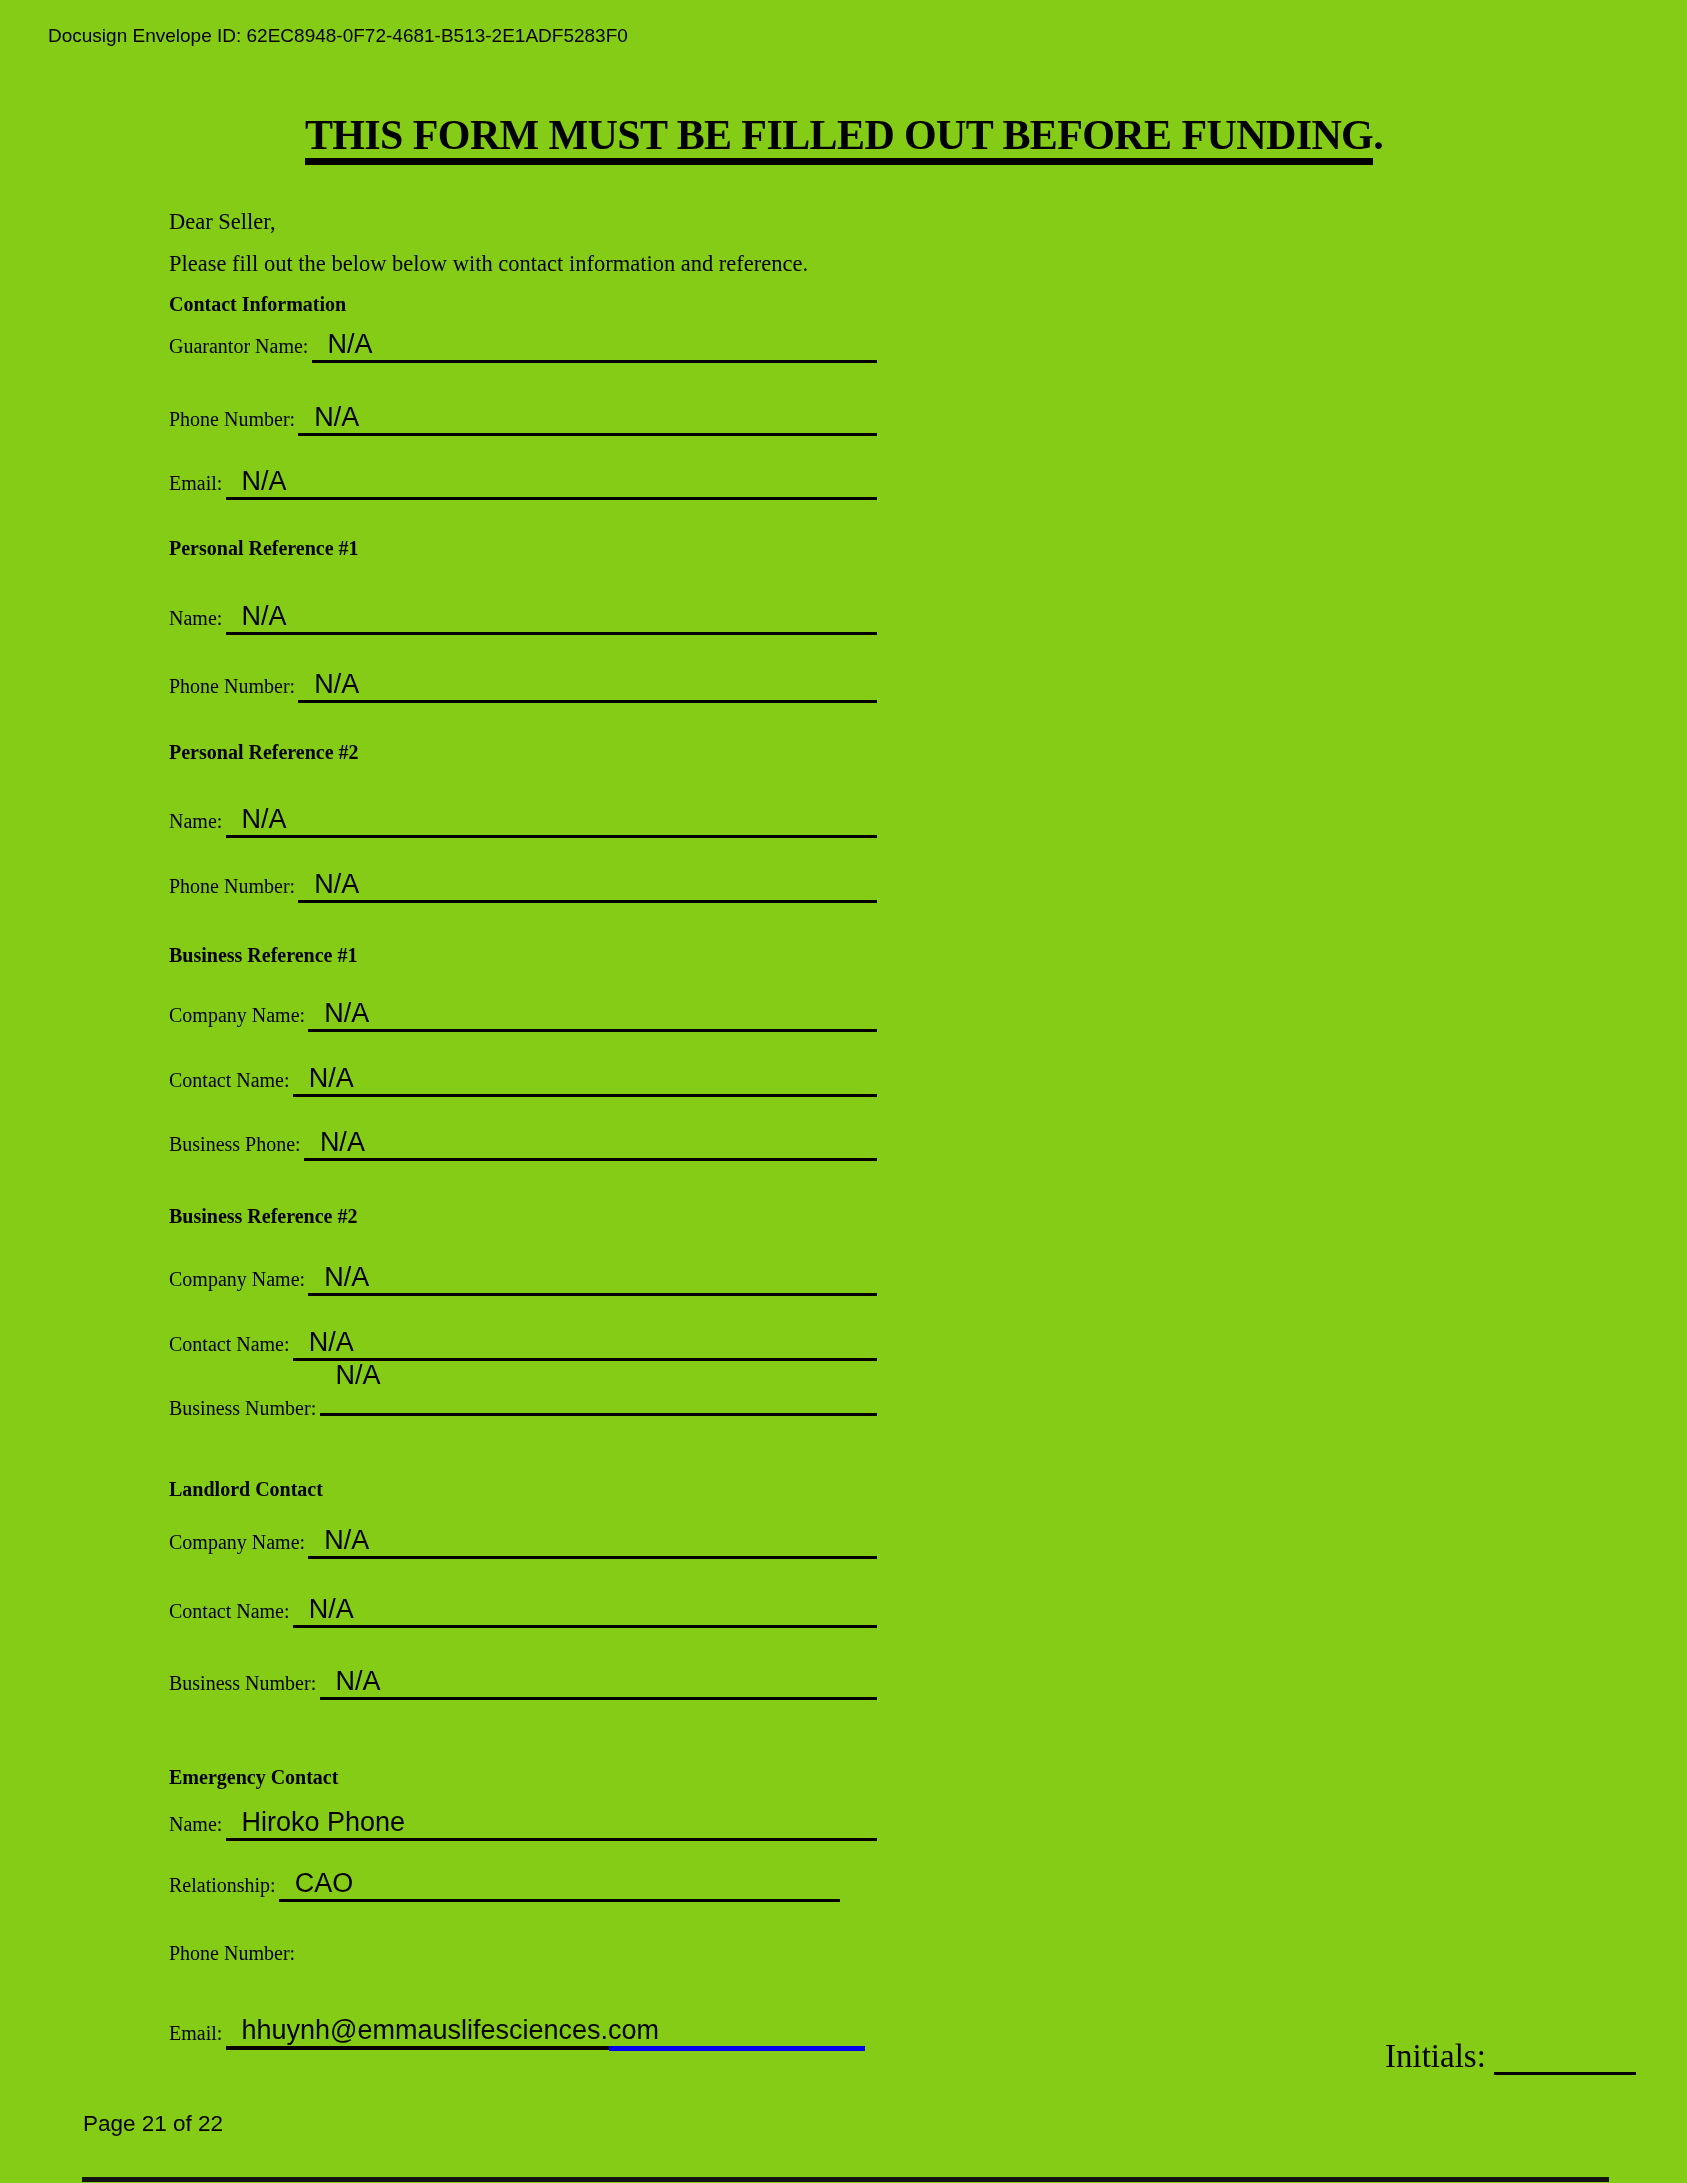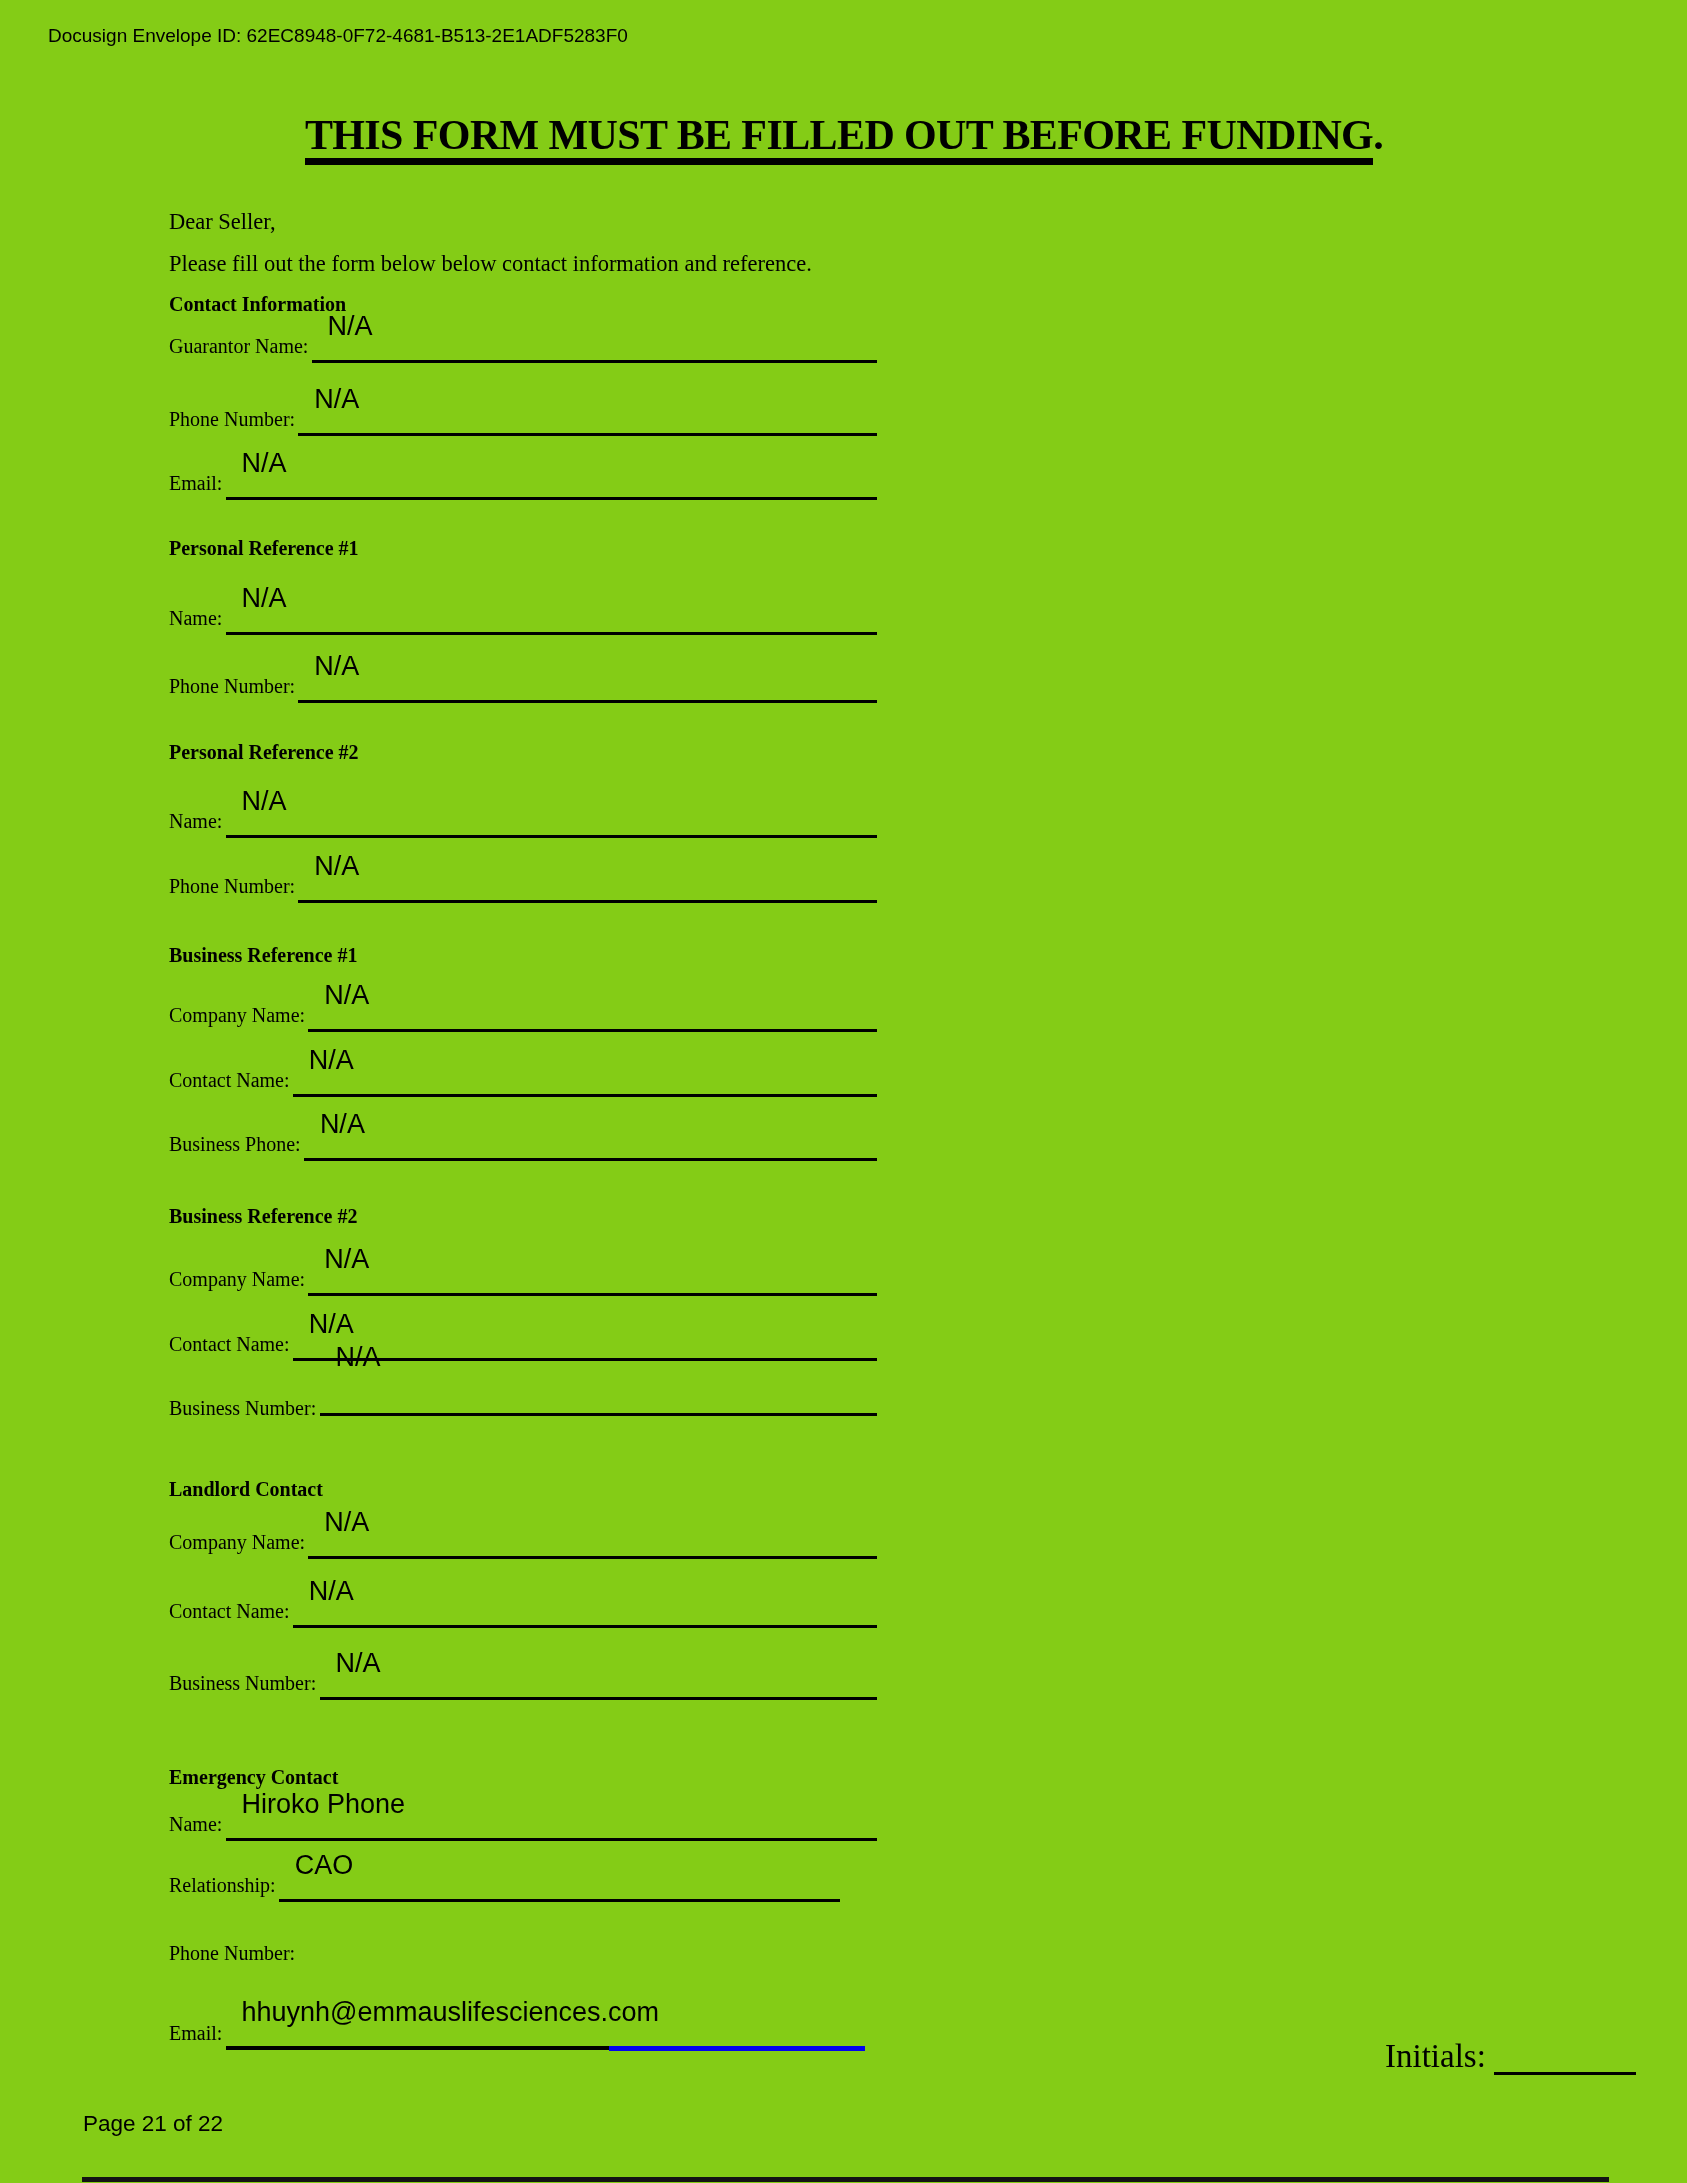--- a/index.html
+++ b/index.html
@@ -23,21 +23,21 @@
     position:absolute;left:169px;width:708px;height:56px;
     display:flex;align-items:flex-end;
   }
   .flabel{font-size:20px;line-height:1;padding-bottom:6.8px;white-space:nowrap;}
   .fill{
     flex:1;align-self:stretch;display:flex;align-items:flex-end;
     border-bottom:3.9px solid #000;position:relative;margin-left:3.4px;
   }
   .fvalue{
     font-family:"Liberation Sans",sans-serif;font-size:27px;line-height:1;
-    padding-bottom:20px;margin-left:15.8px;white-space:nowrap;margin-top:15px;
+    padding-bottom:2px;margin-left:15.8px;white-space:nowrap;margin-top:15px;
   }
   .row-bn2 .flabel{transform:translateY(9px);}
   .row-bn2 .fvalue{transform:translateY(-22.5px);}
   .link-line{border-bottom-width:4.5px;}
   .link-line::after{
     content:"";position:absolute;left:60%;right:0;bottom:-4.5px;height:4.5px;
     background:#0202ee;
   }
   .initials{position:absolute;left:1385px;top:2035px;font-size:33px;white-space:nowrap;}
   .init-line{
@@ -55,21 +55,21 @@
 
 <div class="page">
 
   <div class="ds-header">Docusign Envelope ID: 62EC8948-0F72-4681-B513-2E1ADF5283F0</div>
 
   <div class="title-wrap">
     <span class="title-underline">THIS FORM MUST BE FILLED OUT BEFORE FUNDING</span><span>.</span>
   </div>
 
   <div class="para" style="top:209px">Dear Seller,</div>
-  <div class="para" style="top:251px">Please fill out the form below below contact information and reference.</div>
+  <div class="para" style="top:251px">Please fill out the below below with contact information and reference.</div>
 
   <div class="sec-heading" style="top:293px">Contact Information</div>
 
   <div class="field-row" style="top:307px">
     <span class="flabel">Guarantor Name:</span>
     <div class="fill">
       <span class="fvalue">N/A</span>
     </div>
   </div>
 

